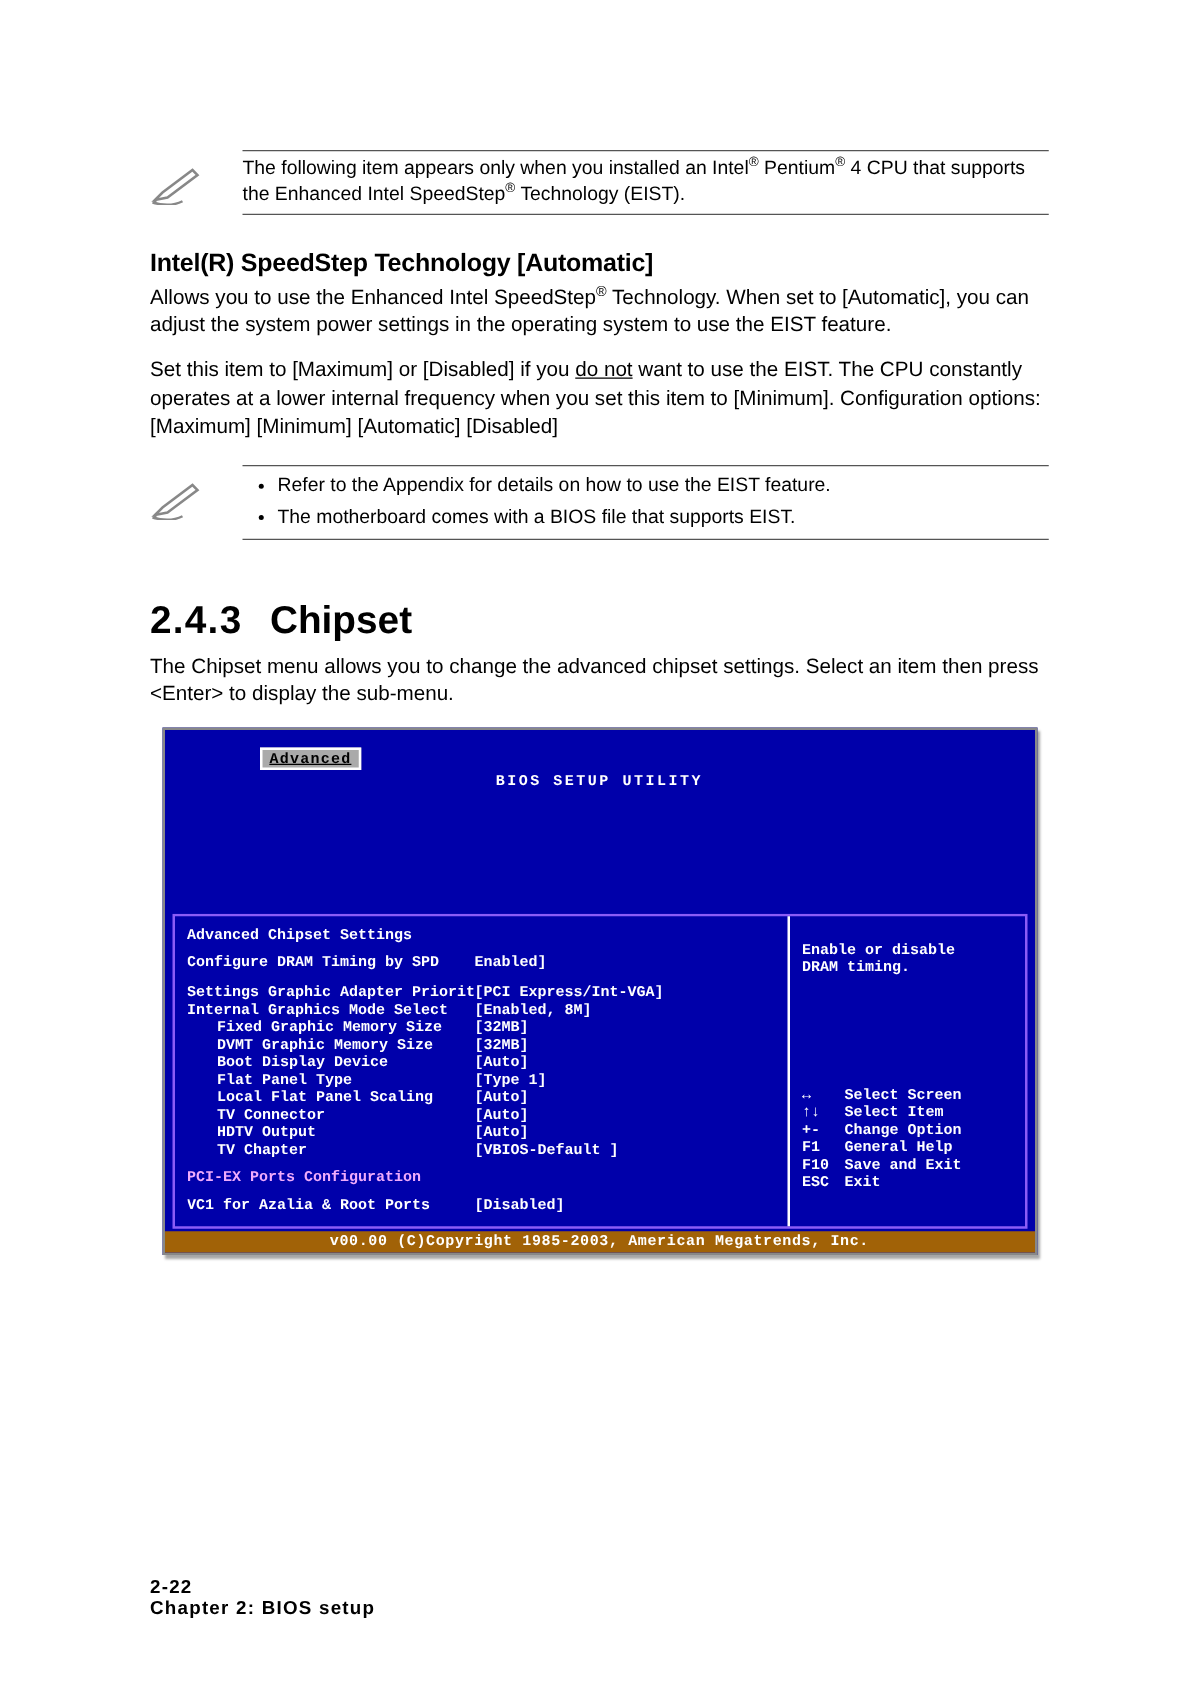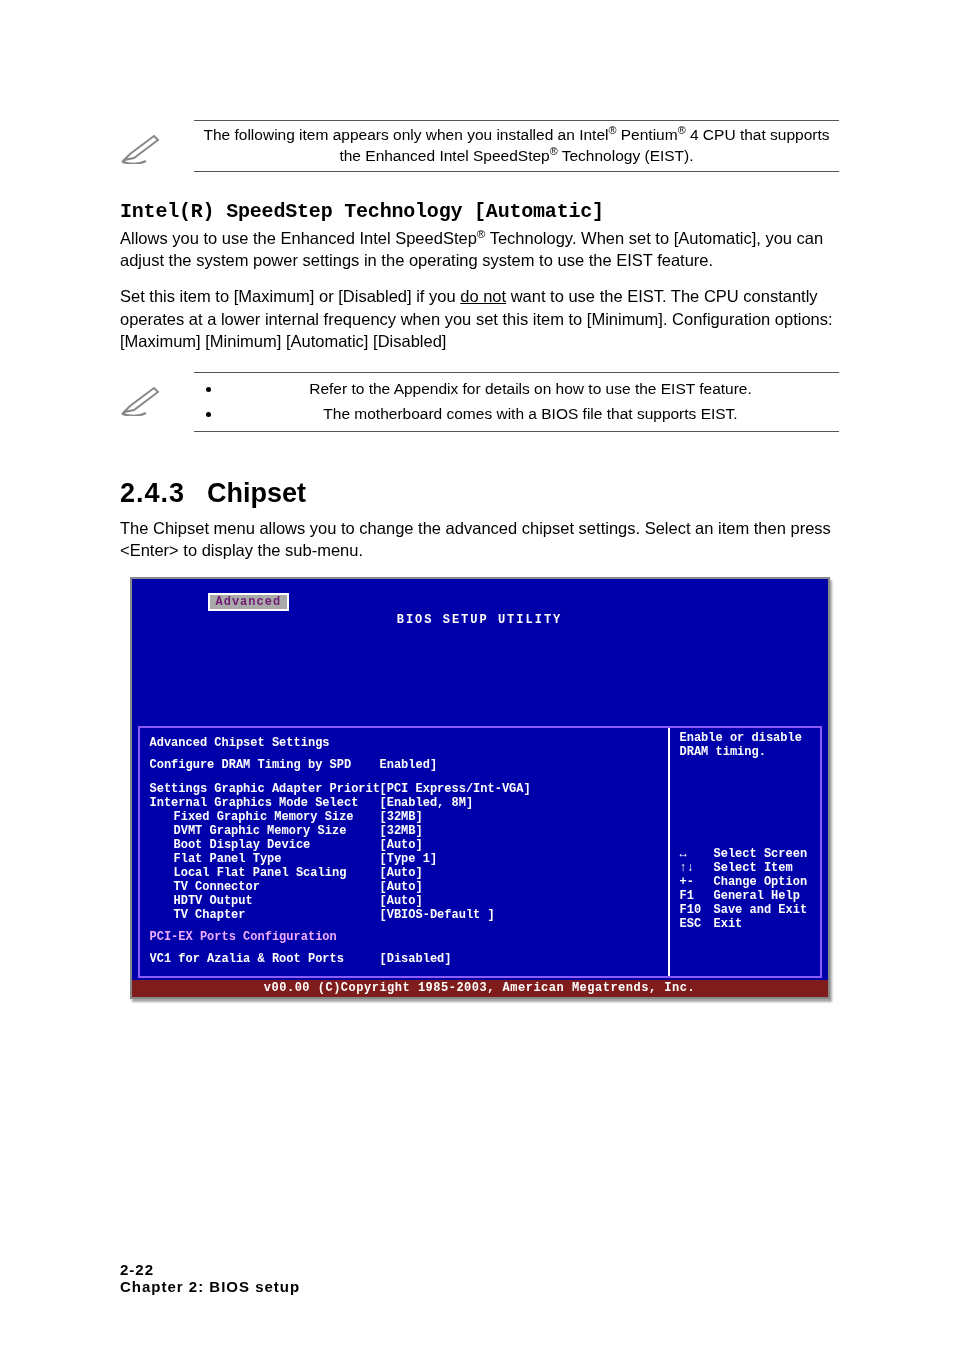--- a/index.html
+++ b/index.html
@@ -24,46 +24,45 @@
     padding-top: 12px;
   }
   .note-icon svg { display: block; }
   .note-body {
     flex: 1;
     border-top: 1px solid #555;
     border-bottom: 1px solid #555;
     padding: 4px 0;
     font-size: 15.5px;
     line-height: 1.35;
-    text-align: center;
   }
   sup { font-size: 0.7em; vertical-align: super; line-height: 0; }
   .h-option {
-    font-family: Liberation Mono, monospace;
+    font-family: Liberation Sans, sans-serif;
     font-weight: 900;
     font-size: 20px;
     margin: 6px 0 4px 0;
     letter-spacing: -0.2px;
   }
   .para {
     font-size: 16.5px;
     line-height: 1.35;
     margin-bottom: 14px;
   }
   .udl { text-decoration: underline; }
   .bullets {
     list-style: disc;
     padding-left: 28px;
     font-size: 15.5px;
     line-height: 1.6;
   }
   .h-section {
     font-family: "Trebuchet MS", Verdana, sans-serif;
     font-weight: 900;
-    font-size: 27px;
+    font-size: 31px;
     margin: 46px 0 8px 0;
   }
   .h-section .num { margin-right: 22px; letter-spacing: 1px; }
 
   
   .bios {
     margin: 16px auto 0;
     width: 700px;
     font-family: "Courier New", monospace;
     font-size: 12px;
@@ -80,52 +79,53 @@
     letter-spacing: 2px;
     white-space: pre;
     line-height: 16px;
     position: relative;
   }
   .bios-tab {
     position: absolute;
     left: 76px;
     top: 14px;
     background: #aaa;
-    color: #701a75;
+    color: #000000;
     padding: 0 6px;
     border: 2px solid #fff;
     letter-spacing: 1px;
     line-height: 14px;
     font-weight: bold;
+    text-decoration: underline;
   }
   .bios-frame {
     display:flex;
     border: 2px solid #8b5cf6;
     margin: 0 6px 2px 6px;
   }
   .bios-left {
     flex: 1;
     padding: 8px 10px 10px 10px;
     color: #fff;
   }
   .bios-right {
-    width: 152px;
+    width: 190px;
     border-left: 2px solid #fff;
-    padding: 3px 10px 10px 10px;
+    padding: 20px 10px 10px 10px;
     color: #fff;
   }
   .bios-row { display:flex; white-space: pre; line-height: 14px; align-items: flex-end; }
   .bios-row .label { flex: 0 0 230px; overflow:hidden; }
   .bios-row .value { color: #fff; }
   .bios-left .heading { color:#fff; }
   .yellow { color:#ffff66; }
 
   .bios-help .k { display:inline-block; width:34px; }
   .bios-footer {
-    background: #7f1d1d;
+    background: #a16207;
     color: #fff;
     text-align: center;
     padding: 1px 0 2px 0;
     letter-spacing: 0.5px;
     font-size: 12px;
   }
   .indent1 { padding-left: 24px; }
   .pci { color:#f0abfc; }
 
   .page-footer {

